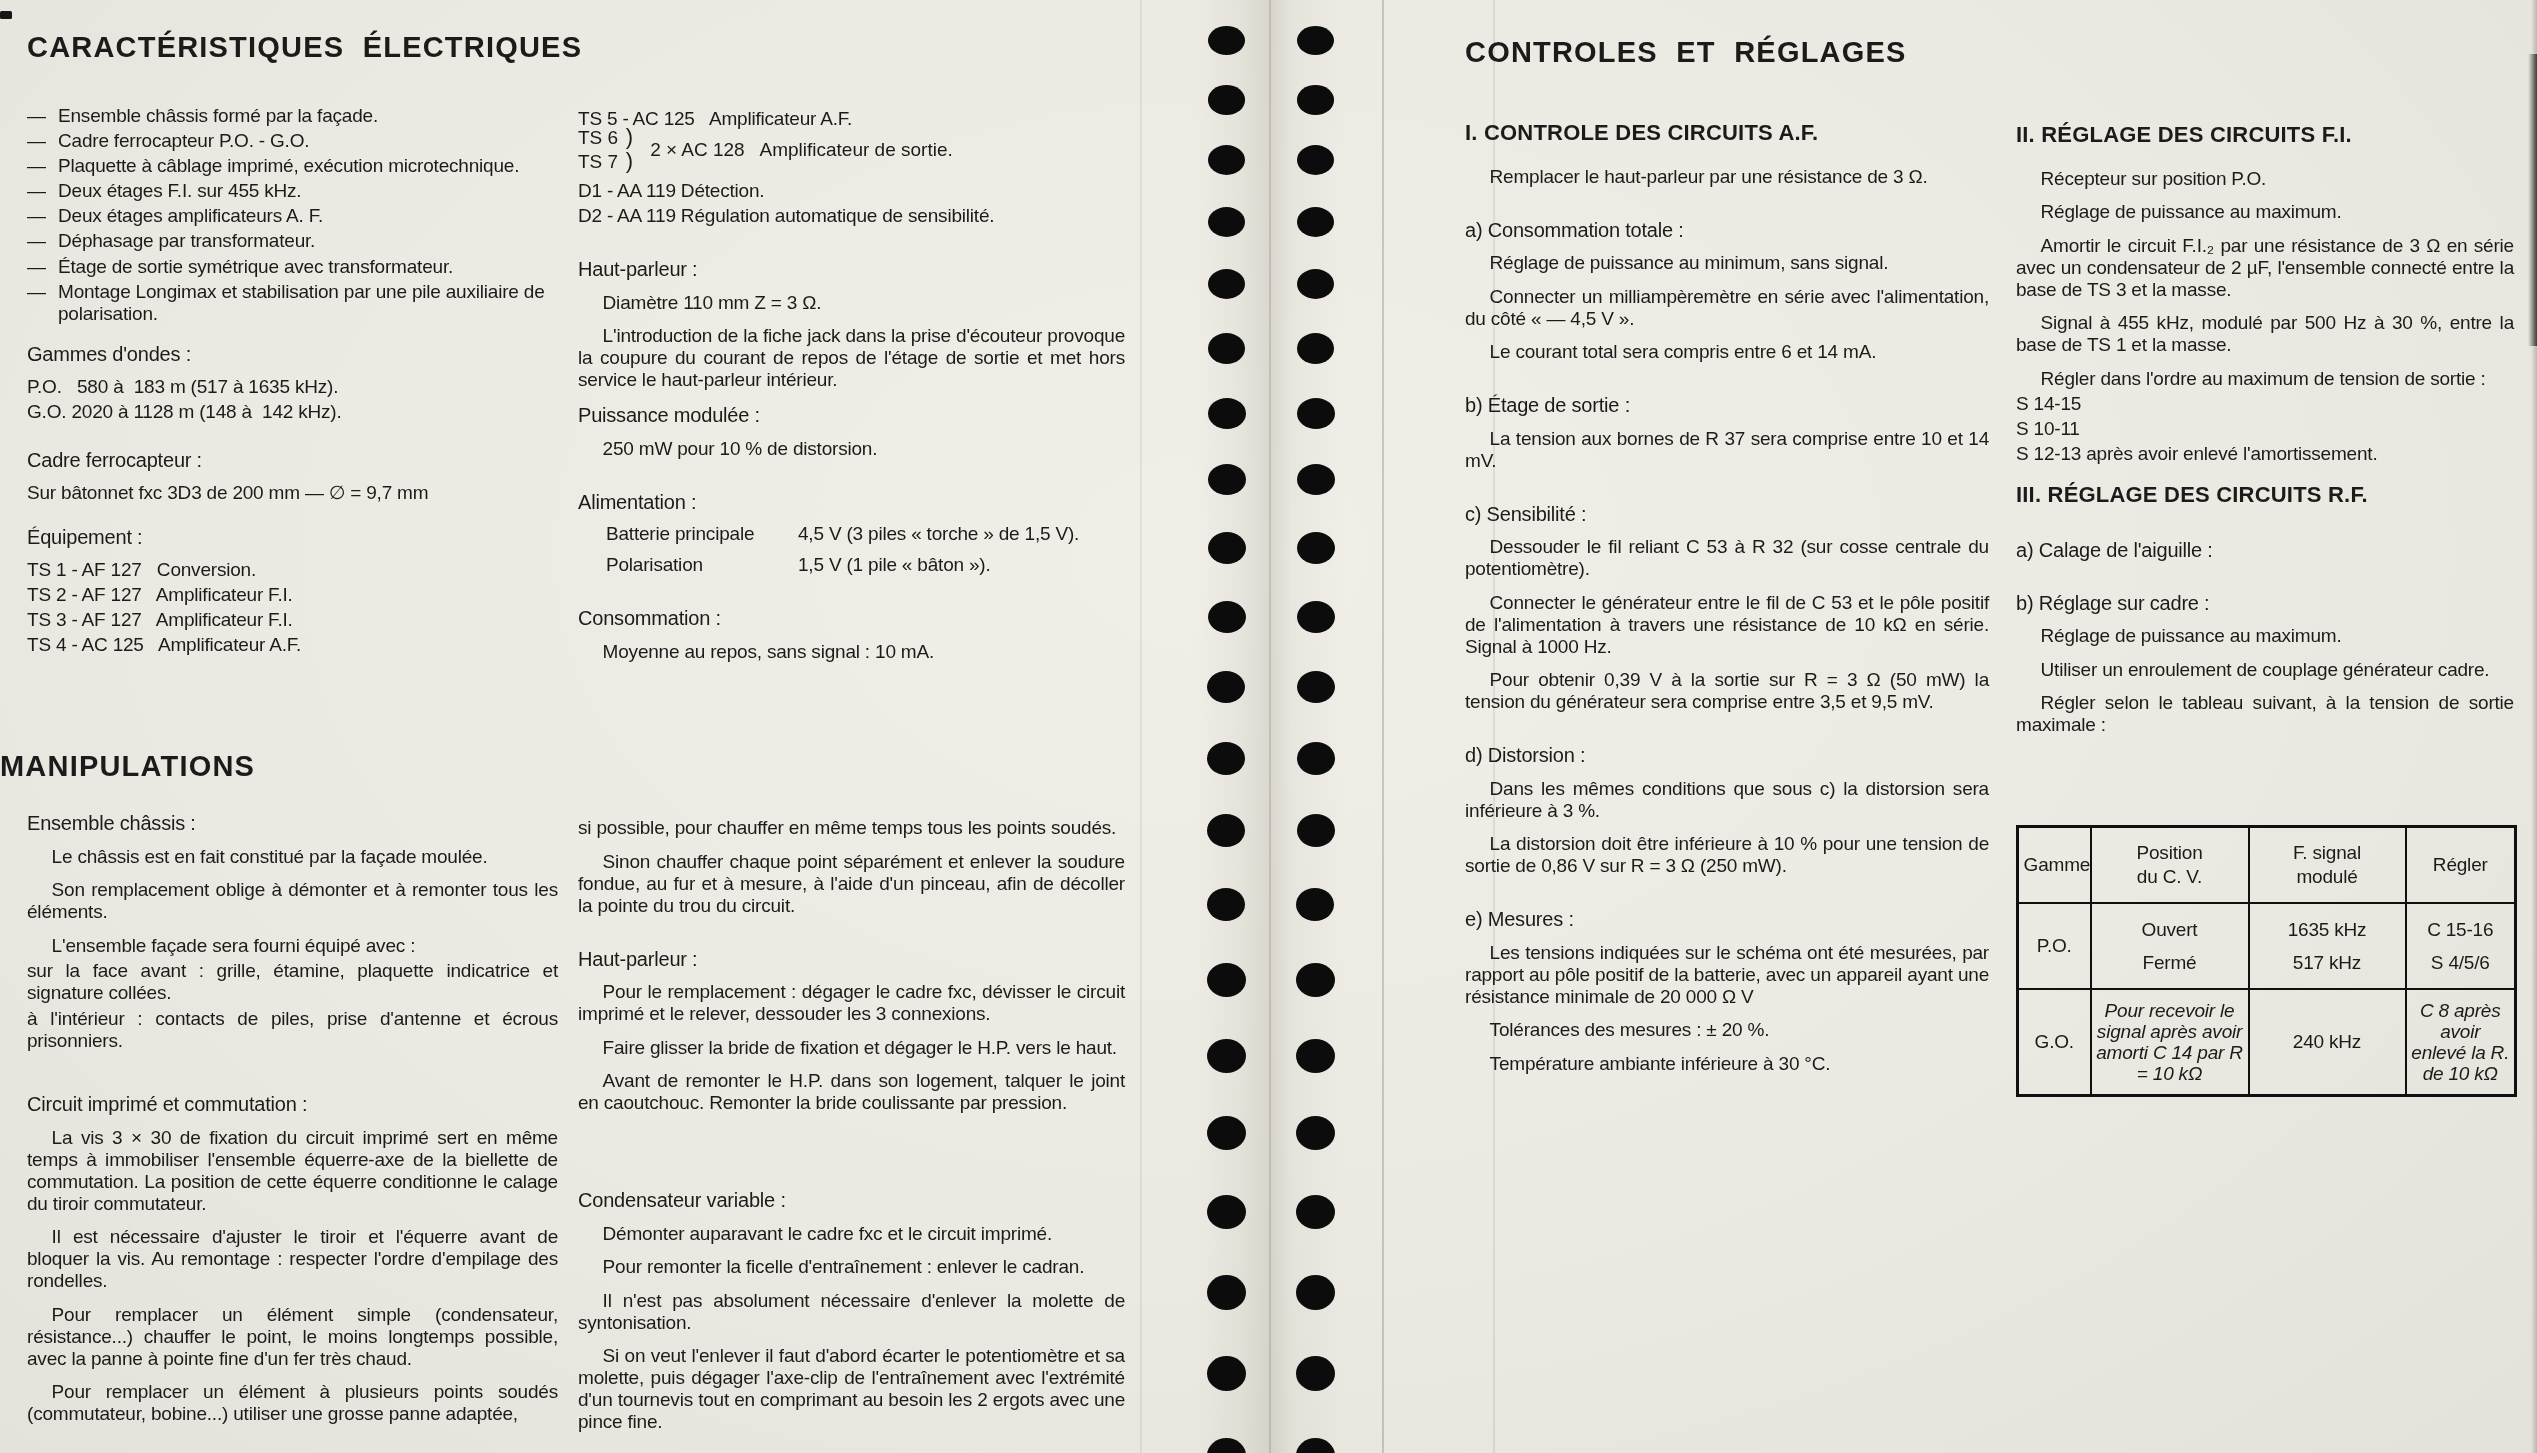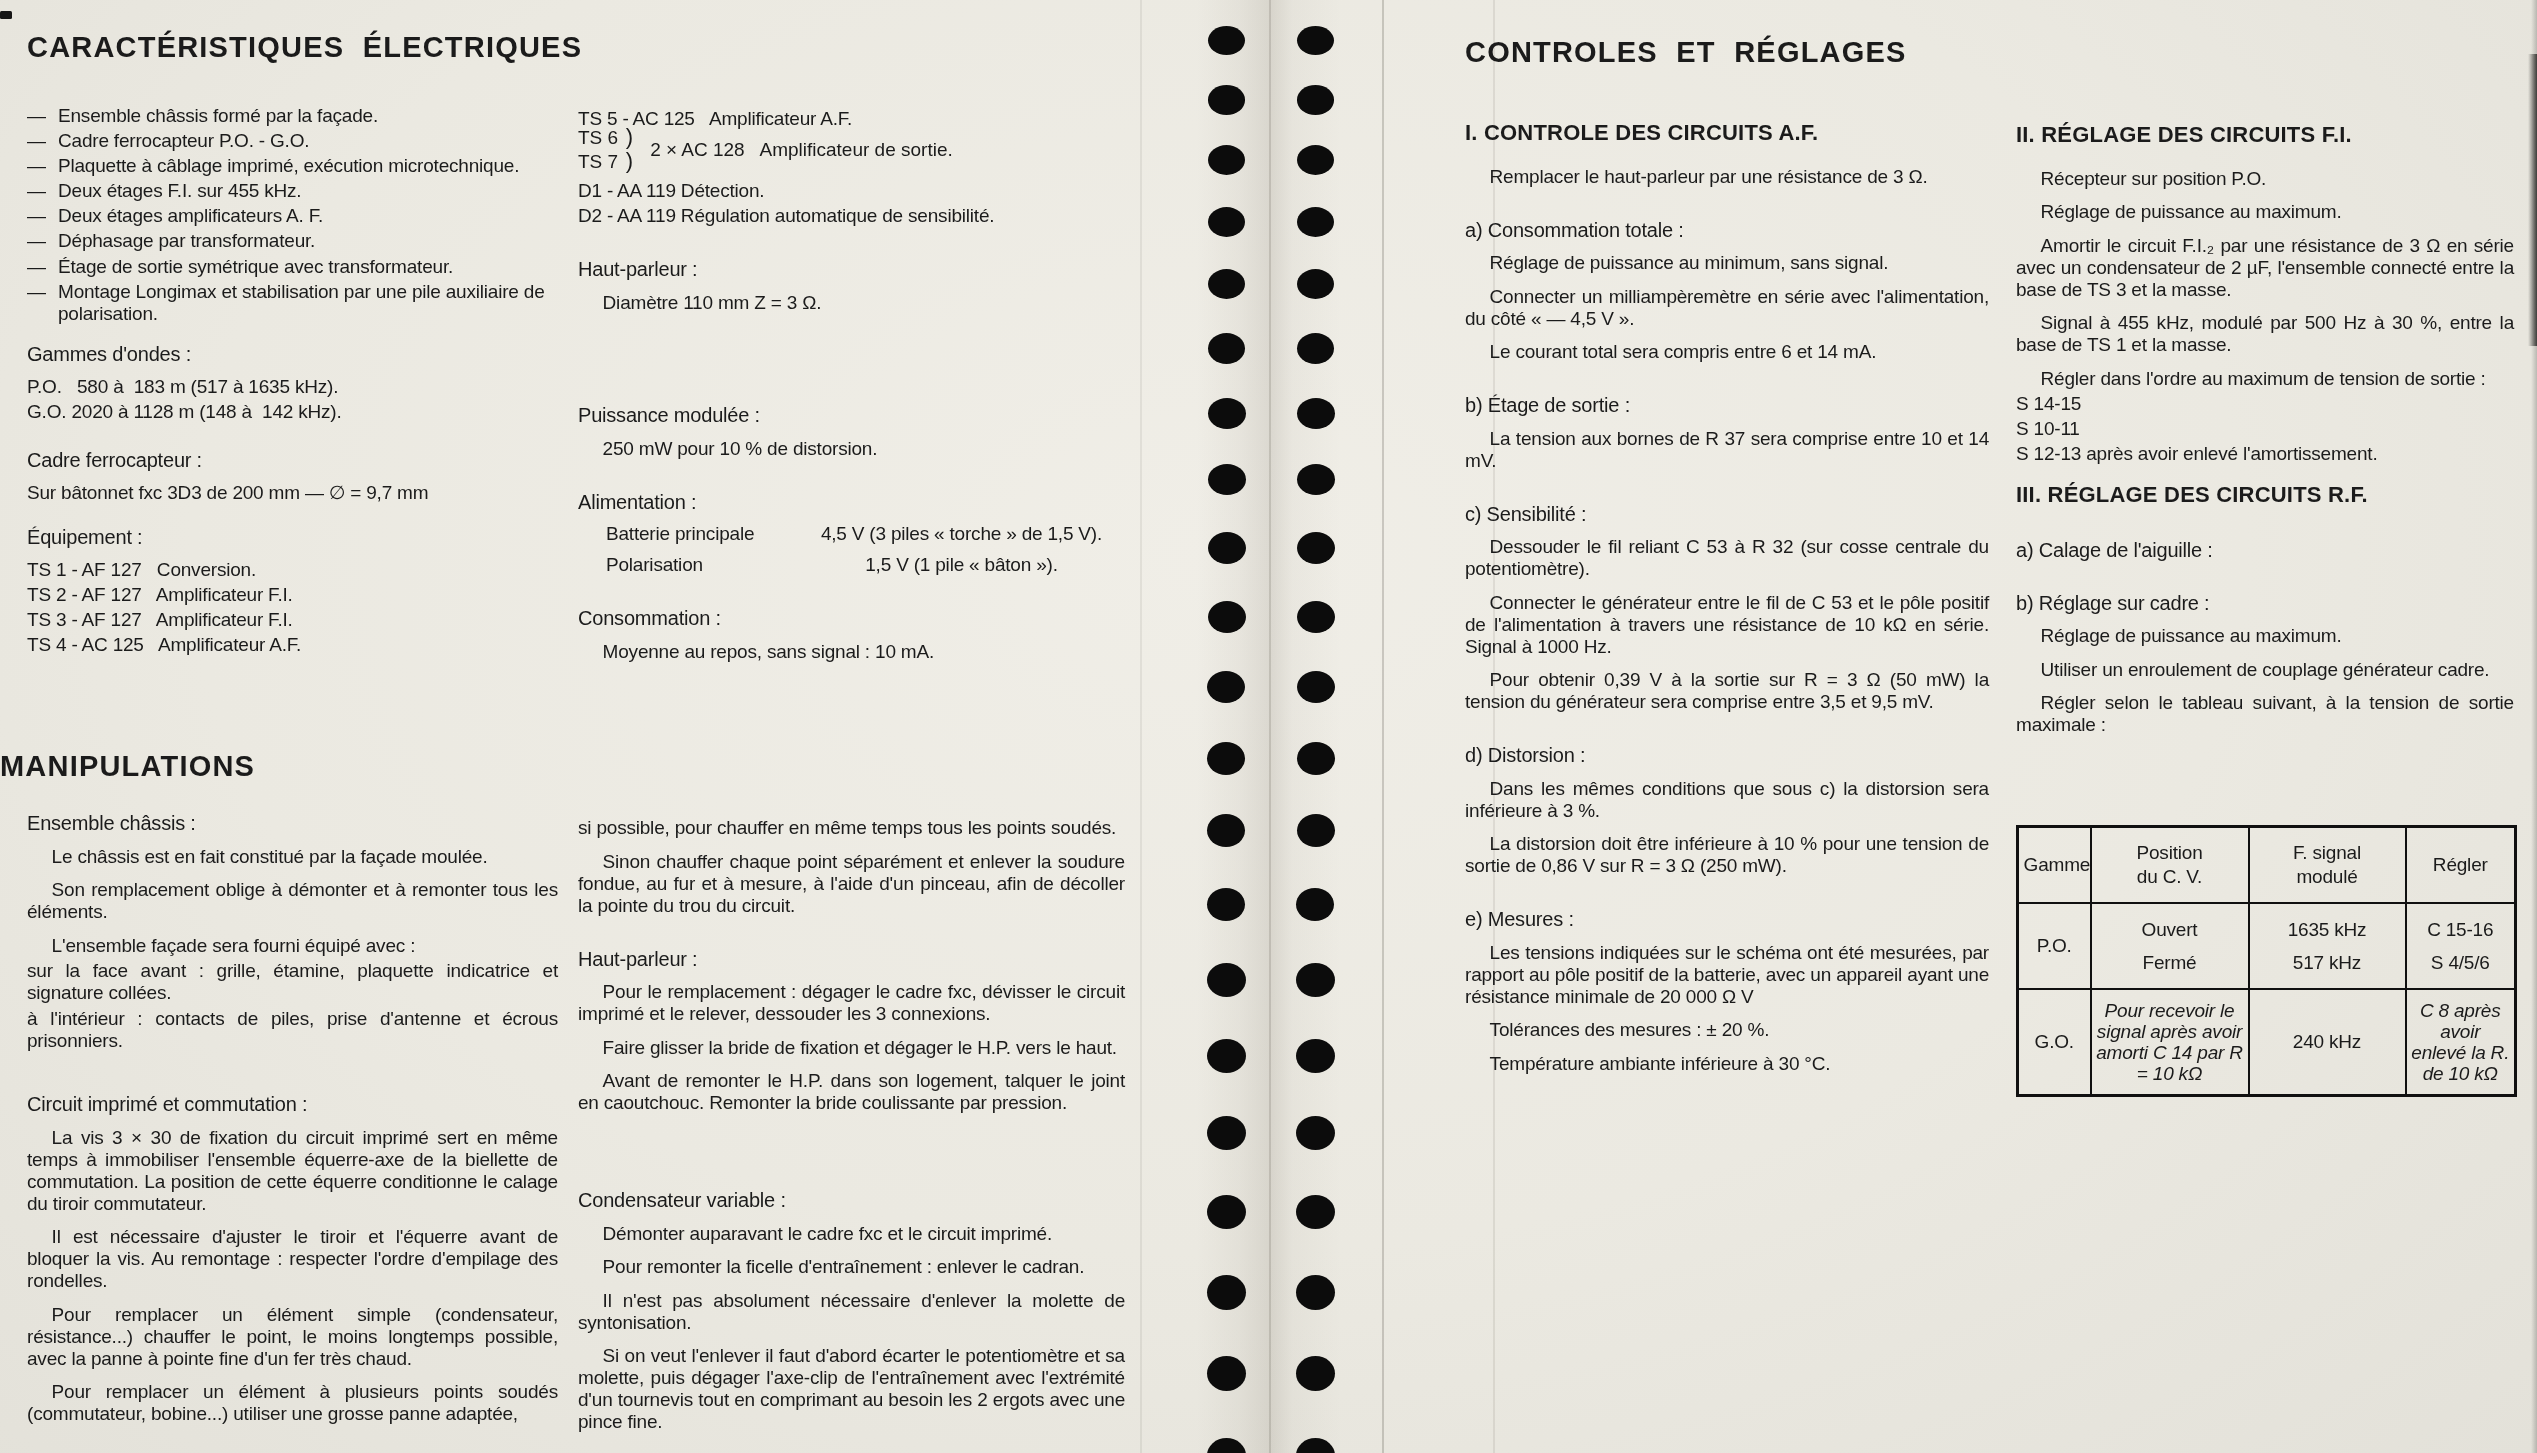--- a/index.html
+++ b/index.html
@@ -14,21 +14,21 @@
   .col > :first-child{margin-top:0 !important;}
   .par{margin:11.5px 0 0;text-indent:24.6px;text-align:justify;}
   .par.flush{margin:3.8px 0 0;text-indent:0;}
   .head2{margin:31px 0 10.8px;font-weight:normal;font-size:20px;}
   .head1{margin:31px 0 20px;font-weight:bold;font-size:22px;line-height:24.6px;letter-spacing:0.2px;}
   .line{margin:3.1px 0 0;white-space:pre-wrap;}
   .feat{display:flex;margin:3.1px 0 0;}
   .feat .dash{flex:none;width:31px;}
   .kv{display:flex;margin:9.2px 0 0;padding-left:28px;}
   .kv .k{flex:none;width:192px;}
-  .kv .v{flex:1;text-align:center;}
+  .kv .v{flex:1;}
   .title{position:absolute;margin:0;font-weight:bold;font-size:29px;line-height:31px;letter-spacing:1.2px;word-spacing:9.2px;text-align:left;white-space:nowrap;}
   
   .ts67{position:absolute;display:flex;align-items:center;font-size:19px;line-height:23px;}
   .ts67 .paren{font-size:22px;margin-left:7.7px;}
   .ts67-text{margin-left:17px;white-space:pre-wrap;}
   
   .hole{position:absolute;background:#0c0c0c;border-radius:50%;}
   .vline{position:absolute;top:0;height:100%;}
   .crease{left:1196px;width:146px;background:linear-gradient(90deg,rgba(0,0,0,0) 0%,rgba(70,60,45,0.05) 30%,rgba(70,60,45,0.12) 52%,rgba(70,60,45,0.04) 66%,rgba(0,0,0,0) 100%);}
   .fold-line{left:1269px;width:2.3px;background:rgba(60,55,45,0.16);}
@@ -173,20 +173,21 @@
       <div><span>TS 7</span><span class="paren">)</span></div>
     </div>
     <div class="ts67-text">2 × AC 128   Amplificateur de sortie.</div>
   </div>
 
   <div class="col" style="left:578px;top:180px;width:547px;">
       <div class="line">D1 - AA 119 Détection.</div>
       <div class="line">D2 - AA 119 Régulation automatique de sensibilité.</div>
       <div class="head2">Haut-parleur :</div>
       <div class="par">Diamètre 110 mm Z = 3 Ω.</div>
+      <div class="par">L'introduction de la fiche jack dans la prise d'écouteur provoque la coupure du courant de repos de l'étage de sortie et met hors service le haut-parleur intérieur.</div>
     </div>
 
   <div class="col" style="left:578px;top:404px;width:547px;">
       <div class="head2">Puissance modulée :</div>
       <div class="par">250 mW pour 10 % de distorsion.</div>
       <div class="head2">Alimentation :</div>
       <div class="kv">
         <span class="k">Batterie principale</span>
         <span class="v">4,5 V (3 piles « torche » de 1,5 V).</span>
       </div>

